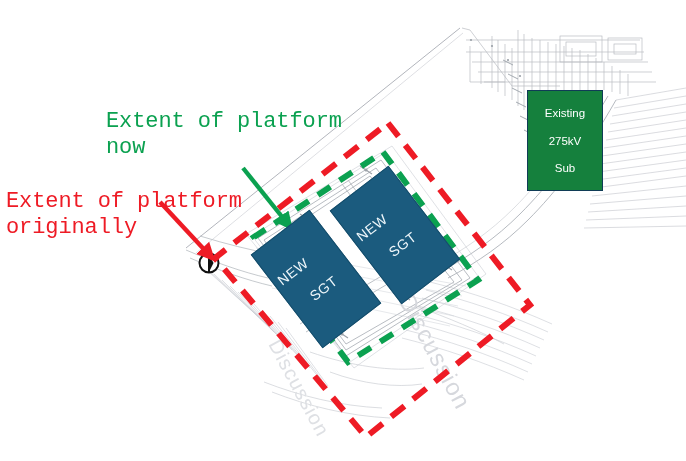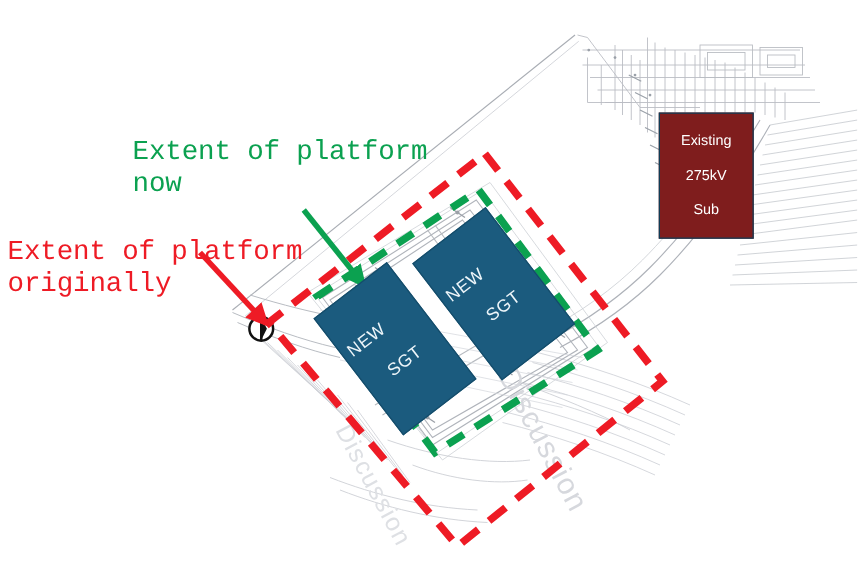--- a/index.html
+++ b/index.html
@@ -80,21 +80,21 @@
   .sgt-a-l2 { left: 21px; top: 62px; }
   .sgt-b-l1 { left: 5px;  top: 30px; }
   .sgt-b-l2 { left: 21px; top: 62px; }
 
   #existing-sub {
     position: absolute;
     left: 527px;
     top: 90px;
     width: 76px;
     height: 101px;
-    background: #7f1d1d;
+    background: #15803d;
     border: 1px solid #103c56;
     color: #ffffff;
     font-family: "Liberation Sans", sans-serif;
     font-size: 11.5px;
     display: flex;
     flex-direction: column;
     align-items: center;
     justify-content: space-evenly;
     box-sizing: border-box;
     text-align: center;

